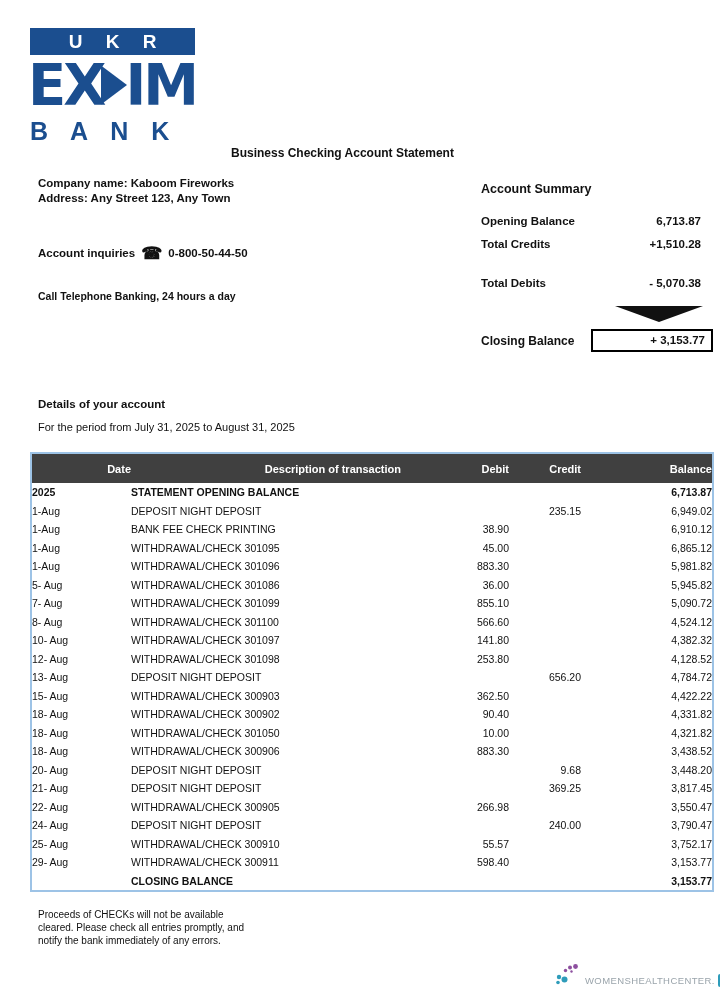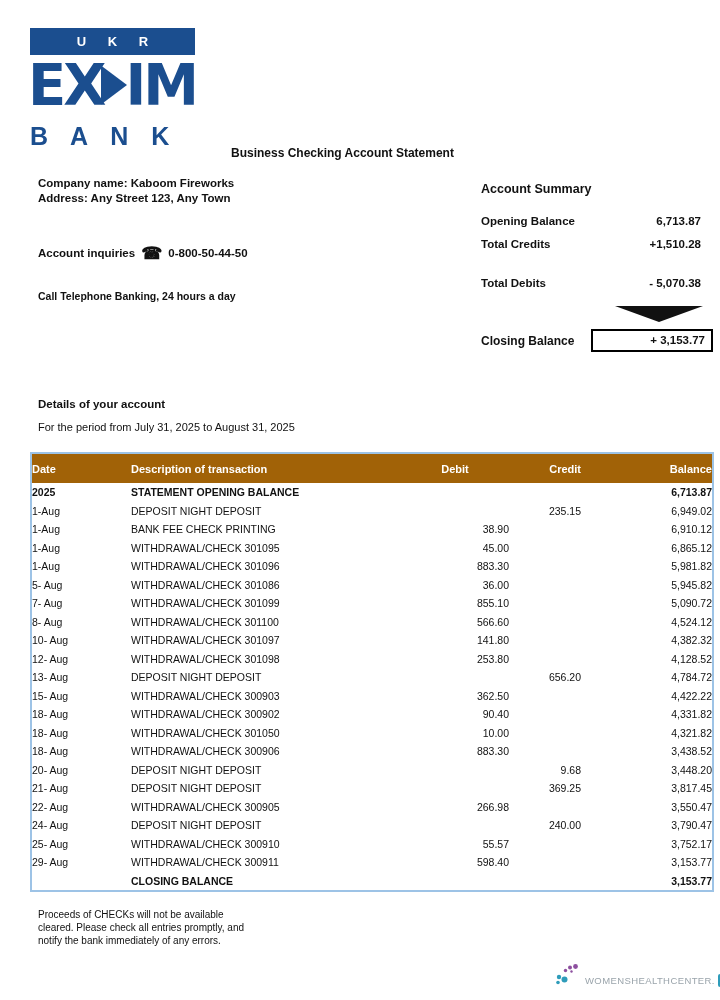--- a/index.html
+++ b/index.html
@@ -2,28 +2,28 @@
 <html><head>
 <meta charset="utf-8">
 <style>
   html,body{margin:0;padding:0;background:#fff;}
   .page{position:relative;width:720px;height:1000px;background:#ffffff;overflow:hidden;
         font-family:"Liberation Sans",sans-serif;color:#111;}
 
   
   .logo{position:absolute;left:30px;top:28px;width:180px;}
   .logo-ukr{width:165px;height:27px;background:#1b4e8f;color:#fff;display:flex;
-            align-items:center;justify-content:center;font-weight:bold;font-size:13px;
+            align-items:center;justify-content:center;font-weight:bold;font-size:19px;
             letter-spacing:9px;text-indent:9px;}
   .logo-exim{display:flex;align-items:center;height:58px;margin-top:1px;margin-left:-2px;
              color:#1b4e8f;font-weight:bold;font-size:56px;letter-spacing:-3px;
              font-family:"DejaVu Sans",sans-serif;transform:scaleY(1.02);}
   .logo-tri{width:0;height:0;border-top:19px solid transparent;border-bottom:19px solid transparent;
             border-left:26px solid #1b4e8f;margin:0 -2px 0 -2px;}
-  .logo-bank{margin-top:8px;color:#1b4e8f;font-weight:bold;font-size:25px;
+  .logo-bank{margin-top:3px;color:#1b4e8f;font-weight:bold;font-size:25px;
              letter-spacing:8px;white-space:nowrap;}
 
   
   .doc-title{position:absolute;left:231px;top:146px;font-weight:bold;font-size:12px;}
   .company{position:absolute;left:38px;top:176px;font-weight:bold;font-size:11.5px;line-height:14.5px;}
   .inquiries{position:absolute;left:38px;top:247px;font-weight:bold;font-size:11.5px;
              display:flex;align-items:center;gap:6px;}
   .phone-icon{font-size:17px;line-height:11px;}
   .telebank{position:absolute;left:38px;top:290px;font-weight:bold;font-size:10.5px;}
 
@@ -42,22 +42,22 @@
   .closing-box{border:2px solid #000;width:112px;height:19px;line-height:19px;
                text-align:right;padding-right:6px;font-weight:bold;font-size:11.5px;}
 
   
   .details-heading{position:absolute;left:38px;top:398px;font-weight:bold;font-size:11.5px;}
   .details-period{position:absolute;left:38px;top:421px;font-size:11px;}
 
   
   .txn-table{position:absolute;left:30px;top:452px;width:682px;border-collapse:collapse;
              border:2px solid #9dc3e6;table-layout:fixed;}
-  .txn-table thead th{background:#a16207;color:#fff;font-size:11px;font-weight:bold;
-                      height:29px;padding:0;}
+  .txn-table thead th{background:#404040;color:#fff;font-size:11px;font-weight:bold;
+                      height:29px;padding:0;text-align:right;}
   th.h-date{text-align:left;padding-left:9px;}
   th.h-desc{text-align:left;padding-left:10px;}
   th.h-debit{text-align:center;padding-left:28px;}
   th.h-credit{text-align:right;padding-right:2px;}
   th.h-balance{text-align:right;padding-right:25px;}
   .txn-table tbody td{font-size:10.5px;height:18.5px;padding:0;white-space:nowrap;
                       overflow:hidden;background:#fff;}
   td.c-date{padding-left:9px;}
   td.c-desc{padding-left:10px;}
   td.c-debit{text-align:right;padding-right:3px;}

